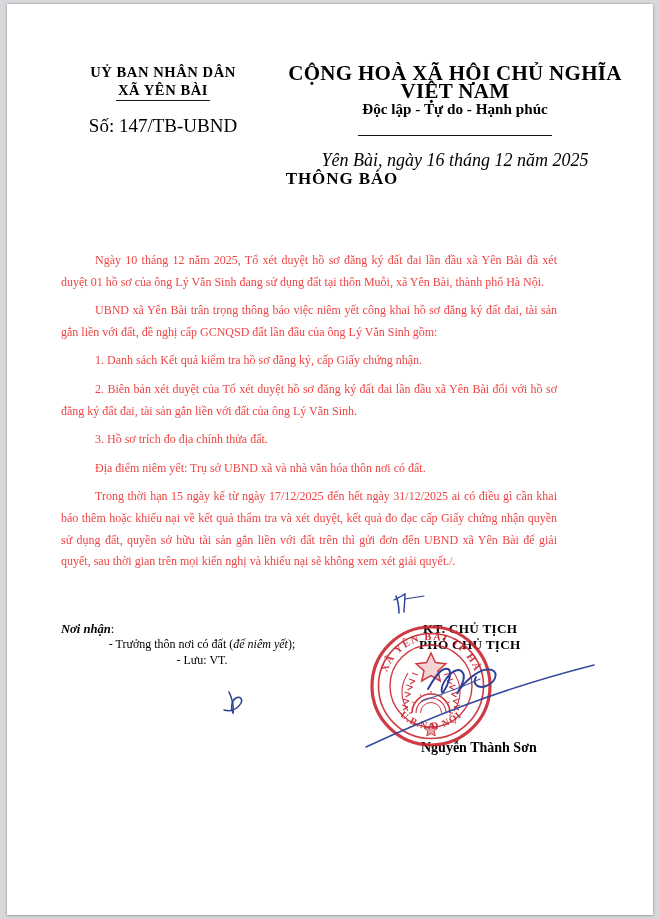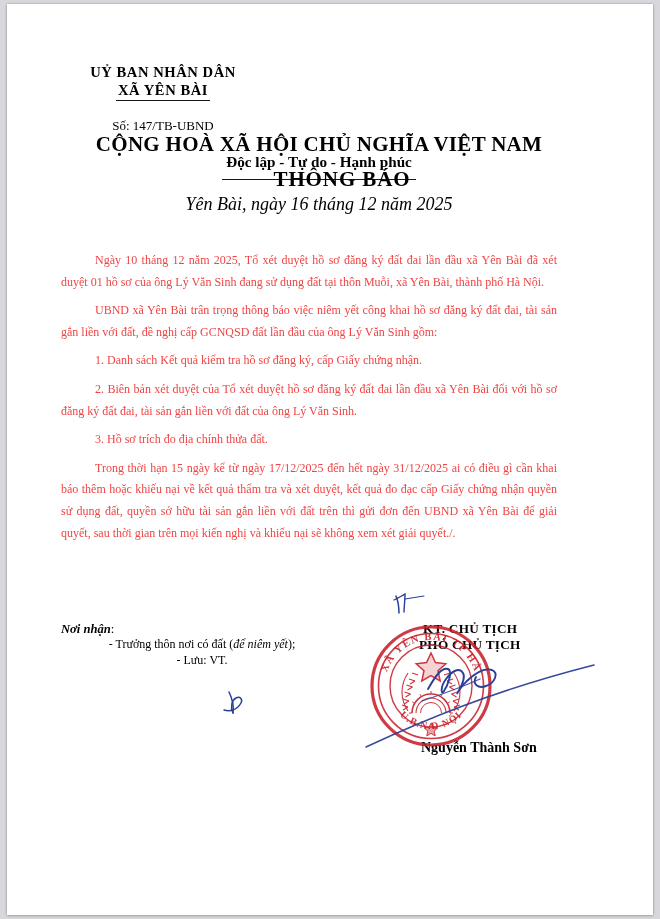--- a/index.html
+++ b/index.html
@@ -31,21 +31,20 @@
     width: 646px;
     height: 911px;
   }
 
   
   .header {
     position: absolute;
     left: 0; top: 60px;
     width: 646px;
     display: flex;
-    flex-direction: column;
   }
   .hdr-left {
     width: 232px;
     margin-left: 40px;
     text-align: center;
   }
   .hdr-right {
     flex: 1;
     text-align: center;
     padding-right: 22px;
@@ -60,54 +59,54 @@
     font-size: 14.6px;
     font-weight: bold;
     letter-spacing: 0.55px;
     line-height: 17px;
     display: inline-block;
     border-bottom: 1.3px solid #15161a;
     padding: 0 2px 1px 2px;
   }
   .doc-number {
     margin-top: 16px;
-    font-size: 13px;
+    font-size: 19px;
     line-height: 18px;
   }
   .nation-line1 {
     font-size: 21px;
     font-weight: bold;
     letter-spacing: 0.3px;
     line-height: 18px;
   }
   .nation-line2 {
     font-size: 15.2px;
     font-weight: bold;
     line-height: 18px;
     display: inline-block;
     border-bottom: 1.3px solid #15161a;
-    padding: 0 4px 8px 4px;
+    padding: 0 4px 17px 4px;
     text-align: right;
   }
   .place-date {
     margin-top: 15px;
     font-size: 18px;
     font-style: italic;
     line-height: 18px;
   }
 
   
   .title-block {
     position: absolute;
     left: 0; top: 165px;
     width: 646px;
     text-align: center;
   }
   .title-main {
-    font-size: 21px;
+    font-size: 17px;
     font-weight: bold;
     letter-spacing: 0.9px;
     line-height: 20px;
     padding-left: 24px;
   }
   .title-sub {
     font-size: 14.9px;
     font-weight: bold;
     line-height: 20px;
     position: relative;
@@ -262,20 +261,21 @@
     <div class="title-block">
       <div class="title-main">THÔNG BÁO</div>
     </div>
 
     <div class="body">
       <p class="para">Ngày 10 tháng 12 năm 2025, Tổ xét duyệt hồ sơ đăng ký đất đai lần đầu xã Yên Bài đã xét duyệt 01 hồ sơ của ông Lý Văn Sinh đang sử dụng đất tại thôn Muỗi, xã Yên Bài, thành phố Hà Nội.</p>
       <p class="para">UBND xã Yên Bài trân trọng thông báo việc niêm yết công khai hồ sơ đăng ký đất đai, tài sản gắn liền với đất, đề nghị cấp GCNQSD đất lần đầu của ông Lý Văn Sinh gồm:</p>
       <p class="para">1. Danh sách Kết quả kiểm tra hồ sơ đăng ký, cấp Giấy chứng nhận.</p>
       <p class="para">2. Biên bản xét duyệt của Tổ xét duyệt hồ sơ đăng ký đất đai lần đầu xã Yên Bài đối với hồ sơ đăng ký đất đai, tài sản gắn liền với đất của ông Lý Văn Sinh.</p>
       <p class="para">3. Hồ sơ trích đo địa chính thửa đất.</p>
+      <p class="para">Địa điểm niêm yết: Trụ sở UBND xã và nhà văn hóa thôn nơi có đất.</p>
       <p class="para last">Trong thời hạn 15 ngày kể từ ngày 17/12/2025 đến hết ngày 31/12/2025 ai có điều gì cần khai báo thêm hoặc khiếu nại về kết quả thẩm tra và xét duyệt, kết quả đo đạc cấp Giấy chứng nhận quyền sử dụng đất, quyền sở hữu tài sản gắn liền với đất trên thì gửi đơn đến UBND xã Yên Bài để giải quyết, sau thời gian trên mọi kiến nghị và khiếu nại sẽ không xem xét giải quyết./.</p>
     </div>
 
     <svg class="ink-tick" viewBox="0 0 34 24">
       <path d="M4 4 C6 9, 7 15, 7 21" stroke="#2b3f97" stroke-width="1.5" fill="none" stroke-linecap="round"></path>
       <path d="M2 8 C6 6, 10 4, 13 2" stroke="#2b3f97" stroke-width="1.3" fill="none" stroke-linecap="round"></path>
       <path d="M13 2 C13 9, 12 15, 12 20" stroke="#2b3f97" stroke-width="1.4" fill="none" stroke-linecap="round"></path>
       <path d="M13 7 C19 6, 26 5, 32 4" stroke="#2b3f97" stroke-width="1.1" fill="none" stroke-linecap="round"></path>
     </svg>
 

